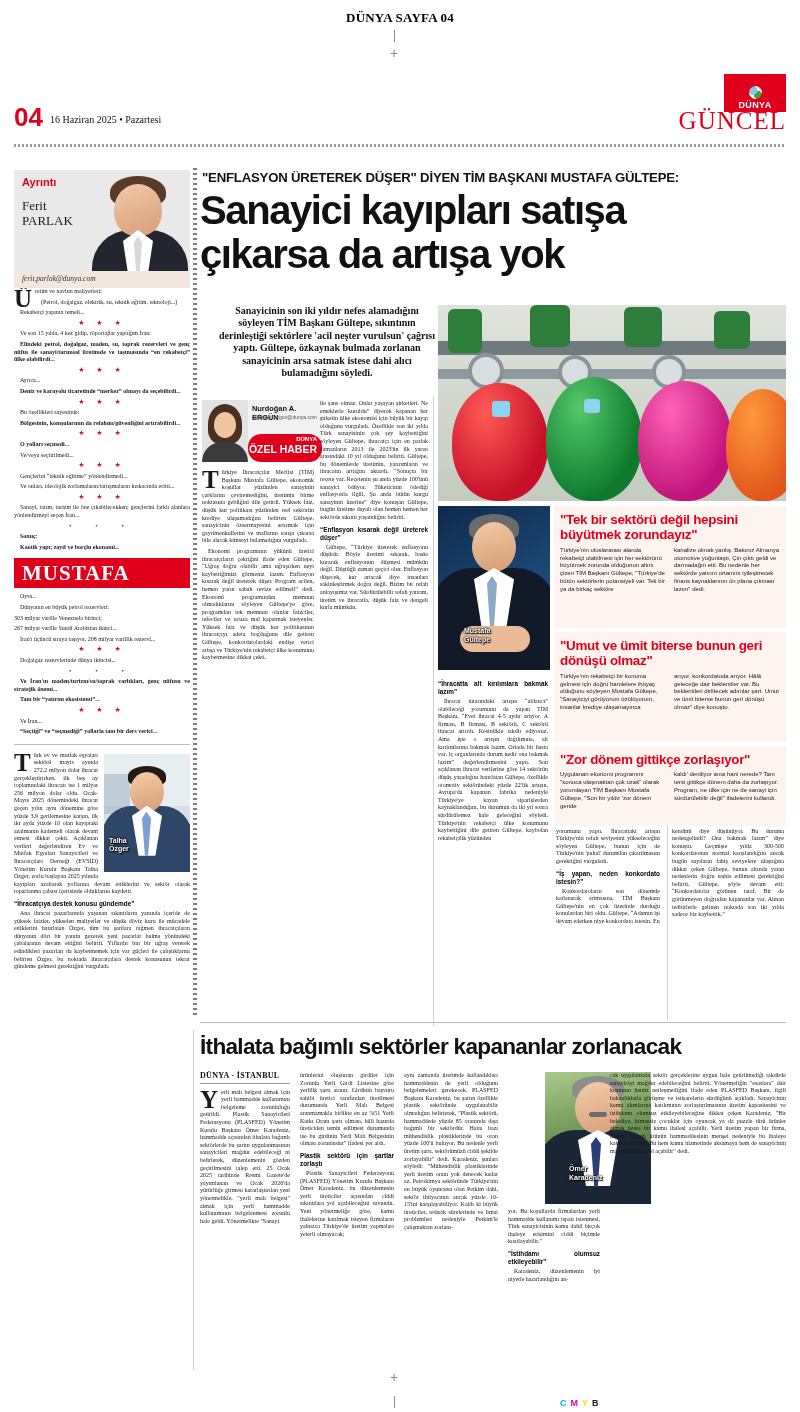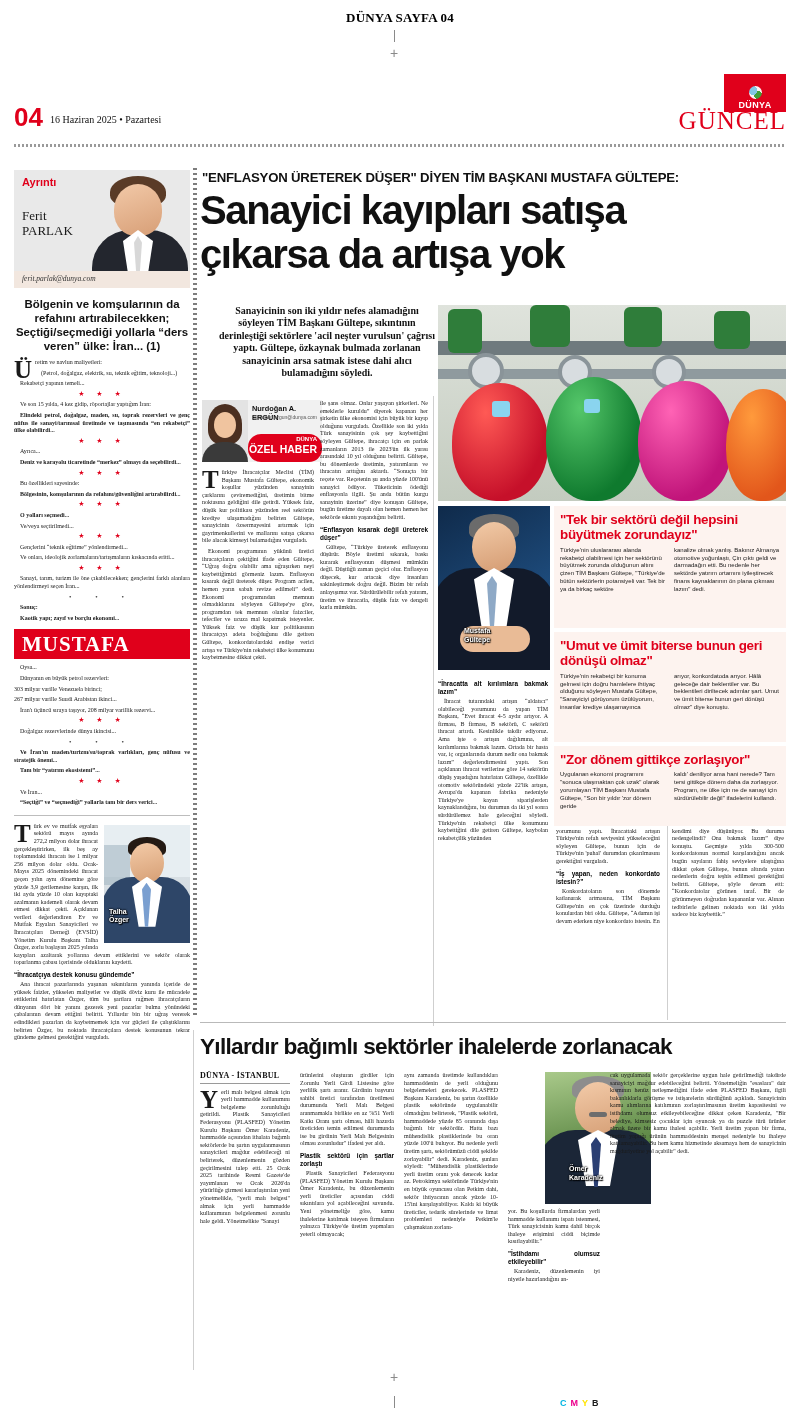--- a/index.html
+++ b/index.html
@@ -33,21 +33,21 @@
   .col-txt{font-family:"Liberation Serif",serif;font-size:6.0px;line-height:7.6px;text-align:justify;color:#1a1a1a;}
   .col-txt p{margin:0 0 3px 0;}
   .col-txt p.ind{text-indent:6px;}
   .sub-h{font-family:"Liberation Sans",sans-serif;font-weight:bold;font-size:6.4px;line-height:8px;margin:4px 0 2px 0;color:#000;}
 
   
   .leftcol{position:absolute;left:14px;top:170px;width:176px;}
   .ayrinti-box{position:relative;width:176px;height:118px;overflow:hidden;background:#e9e9e9;}
   .ayr-label{position:absolute;left:8px;top:6px;font-family:"Liberation Sans",sans-serif;font-weight:bold;
       font-size:11px;color:#e0001b;}
-  .ayr-name{position:absolute;left:8px;top:38px;font-family:"Liberation Serif",serif;font-size:13px;line-height:15px;color:#1a1a1a;}
+  .ayr-name{position:absolute;left:8px;top:28px;font-family:"Liberation Serif",serif;font-size:13px;line-height:15px;color:#1a1a1a;}
   .ayr-mail{position:absolute;left:8px;bottom:5px;font-family:"Liberation Serif",serif;font-style:italic;
       font-size:7.5px;color:#333;}
   .ayr-mailband{position:absolute;left:0;bottom:0;width:176px;height:17px;background:#f2e7df;}
   .ayr-photo{position:absolute;right:0;top:0;width:100px;height:118px;overflow:hidden;}
   .ayr-photo .head{position:absolute;left:24px;top:14px;width:48px;height:52px;border-radius:50% 50% 45% 45%;
       background:linear-gradient(160deg,#f2c9a8,#d79e76);}
   .ayr-photo .hair{position:absolute;left:20px;top:6px;width:56px;height:32px;border-radius:50% 50% 40% 40%;
       background:#5a3b27;}
   .ayr-photo .body{position:absolute;left:2px;top:60px;width:96px;height:58px;background:#23262e;
       border-radius:38px 38px 0 0;}
@@ -192,21 +192,20 @@
       </div>
       <div class="ayr-label">Ayrıntı</div>
       <div class="ayr-name">
         <span>Ferit</span><br>
         <span>PARLAK</span>
       </div>
       <div class="ayr-mailband"></div>
       <div class="ayr-mail">ferit.parlak@dunya.com</div>
     </div>
 
-    <div class="ayr-headline">Bölgenin ve komşularının da refahını artırabilecekken; Seçtiği/seçmediği yollarla “ders veren” ülke: İran... (1)</div>
 
     <div class="col-txt">
       <p><span class="dropcap">Ü</span><span>retim ve navlun maliyetleri:</span></p>
       <p class="ind">(Petrol, doğalgaz, elektrik, su, teknik eğitim, teknoloji...)</p>
       <p class="ind">Rekabetçi yapının temeli...</p>
       <div class="stars">★ ★ ★</div>
       <p class="ind">Ve son 15 yılda, 4 kez gidip, röportajlar yaptığım İran:</p>
       <p class="ind" style="font-weight:bold">Elindeki petrol, doğalgaz, maden, su, toprak rezervleri ve genç nüfus ile sanayi/tarımsal üretimde ve taşımasında “en rekabetçi” ülke olabilirdi...</p>
       <div class="stars">★ ★ ★</div>
       <p class="ind">Ayrıca...</p>
@@ -380,21 +379,21 @@
       <div class="box-txt" style="width:108px;">
           <p>Uygulanan ekonomi programını "sonuca ulaşmaktan çok uzak" olarak yorumlayan TİM Başkanı Mustafa Gültepe, "Son bir yıldır 'zor dönem geride</p>
         </div>
       <div class="box-txt" style="width:108px;">
           <p>kaldı' deniliyor ama hani nerede? Tam tersi gittikçe dönem daha da zorlaşıyor. Program, ne ülke için ne de sanayi için sürdürülebilir değil" ifadelerini kullandı.</p>
         </div>
     </div>
   </div>
 
   <div class="bot-rule" style="top:1022px;"></div>
-  <div class="bot-head">Yıllardır bağımlı sektörler ihalelerde zorlanacak</div>
+  <div class="bot-head">İthalata bağımlı sektörler kapananlar zorlanacak</div>
 
   <div class="tcol col-txt" style="left:200px;top:1072px;width:90px;">
     <div class="dateline">DÜNYA - İSTANBUL</div>
     <p><span class="dropcap">Y</span><span>erli malı belgesi almak için yerli hammadde kullanımını belgeleme zorunluluğu getirildi. Plastik Sanayicileri Federasyonu (PLASFED) Yönetim Kurulu Başkanı Ömer Karadeniz, hammadde açısından ithalata bağımlı sektörlerde bu şartın uygulanmasının sanayicileri mağdur edebileceği ni belirterek, düzenlemenin gözden geçirilmesini talep etti. 25 Ocak 2025 tarihinde Resmi Gazete'de yayımlanan ve Ocak 2026'da yürürlüğe girmesi kararlaştırılan yeni yönetmelikle, "yerli malı belgesi" almak için yerli hammadde kullanımının belgelenmesi zorunlu hale geldi. Yönetmelikte "Sanayi</span></p>
   </div>
 
   <div class="tcol col-txt" style="left:300px;top:1072px;width:94px;">
     <p>ürünlerini oluşturan girdiler için Zorunlu Yerli Girdi Listesine göre yerlilik şartı aranır. Girdinin başvuru sahibi üretici tarafından üretilmesi durumunda Yerli Malı Belgesi aranmamakla birlikte en az %51 Yerli Katkı Oranı şartı olması, hâli hazırda üreticiden temin edilmesi durumunda ise bu girdinin Yerli Malı Belgesinin olması zorunludur" ifadesi yer aldı.</p>
     <div class="sub-h">Plastik sektörü için şartlar zorlaştı</div>
     <p class="ind">Plastik Sanayicileri Federasyonu (PLASFED) Yönetim Kurulu Başkanı Ömer Karadeniz, bu düzenlemenin yerli üreticiler açısından ciddi sıkıntılara yol açabileceğini savundu. Yeni yönetmeliğe göre, kamu ihalelerine katılmak isteyen firmaların yalnızca Türkiye'de üretim yapmaları yeterli olmayacak;</p>

